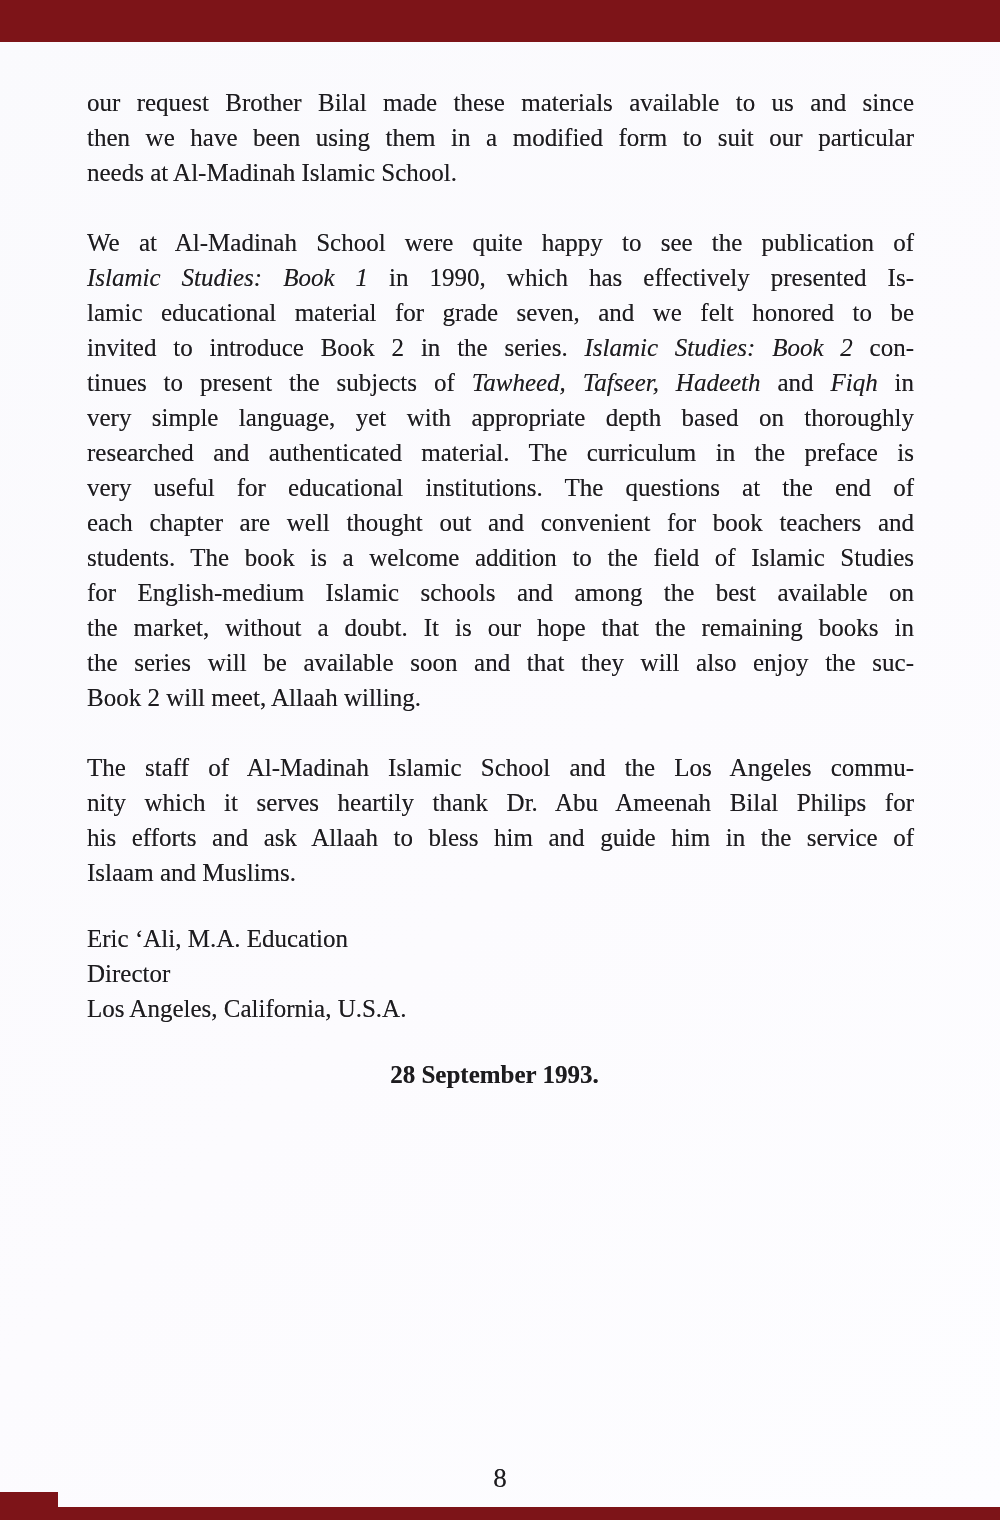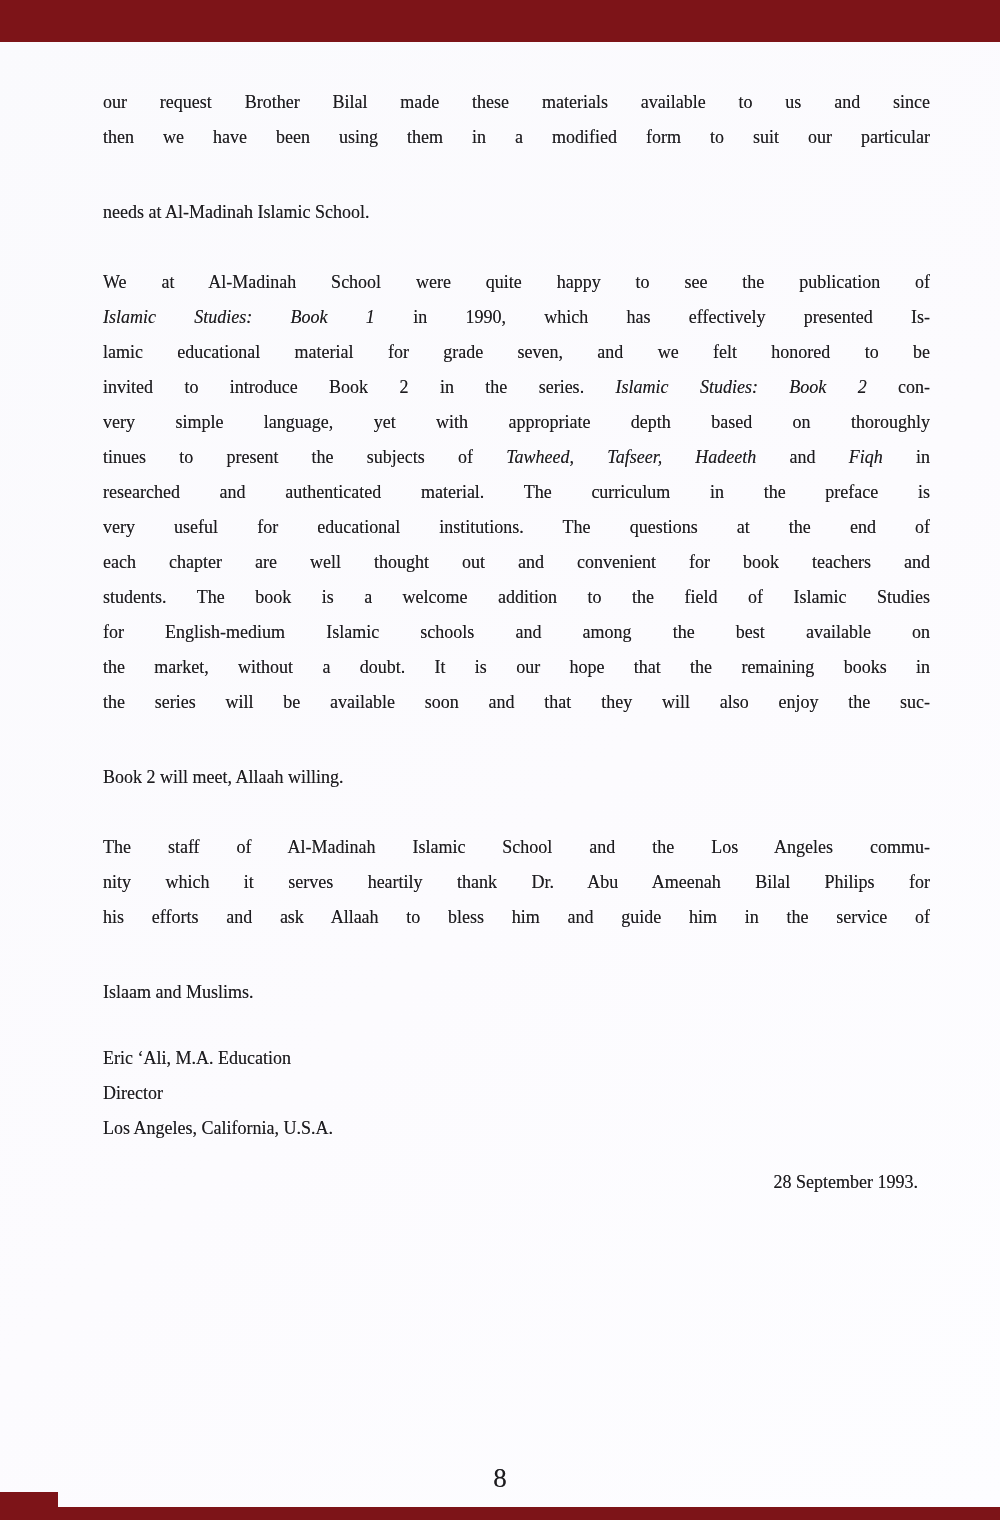--- a/index.html
+++ b/index.html
@@ -19,40 +19,41 @@
   .cover-bar-bottom {
     position: absolute; left: 0; top: 1507px;
     width: 1000px; height: 13px;
   }
   .cover-corner {
     position: absolute; left: 0; top: 1492px;
     width: 58px; height: 28px;
   }
   .content {
     position: absolute;
-    left: 103px; top: 85px;
+    left: 87px; top: 85px;
     width: 827px;
-    font-size: 18px;
+    font-size: 25px;
     line-height: 35px;
     text-shadow: 0 0 0.5px rgba(25,22,24,0.55);
   }
   .para { margin: 0 0 35px 0; }
   .para:last-child { margin-bottom: 0; }
   .line { text-align: justify; text-align-last: justify; }
-  .line.last { text-align-last: left; margin-top: 40px; }
+  .line.last { text-align-last: left; }
   .line em { }
   .signature {
     margin-top: 31px;
     text-align: left;
     padding-right: 12px;
   }
   .date-line {
-    margin-top: 19px;
-    text-align: right;
+    margin-top: 31px;
+    text-align: center;
     padding-right: 12px;
+    font-weight: bold;
   }
   .page-number {
     position: absolute;
     left: 0; top: 1461px;
     width: 1000px;
     text-align: center;
     font-size: 27px;
     line-height: 35px;
     text-shadow: 0 0 0.5px rgba(25,22,24,0.55);
   }
@@ -67,22 +68,22 @@
       <div class="para">
         <div class="line"><span>our request Brother Bilal made these materials available to us and since</span></div>
         <div class="line"><span>then we have been using them in a modified form to suit our particular</span></div>
         <div class="line last"><span>needs at Al-Madinah Islamic School.</span></div>
       </div>
       <div class="para">
         <div class="line"><span>We at Al-Madinah School were quite happy to see the publication of</span></div>
         <div class="line"><em>Islamic Studies: Book 1</em><span> in 1990, which has effectively presented Is-</span></div>
         <div class="line"><span>lamic educational material for grade seven, and we felt honored to be</span></div>
         <div class="line"><span>invited to introduce Book 2 in the series. </span><em>Islamic Studies: Book 2</em><span> con-</span></div>
+        <div class="line"><span>tinues to present the subjects of </span><em>Tawheed, Tafseer, Hadeeth</em><span> and </span><em>Fiqh</em><span> in</span></div>
         <div class="line"><span>very simple language, yet with appropriate depth based on thoroughly</span></div>
-        <div class="line"><span>tinues to present the subjects of </span><em>Tawheed, Tafseer, Hadeeth</em><span> and </span><em>Fiqh</em><span> in</span></div>
         <div class="line"><span>researched and authenticated material. The curriculum in the preface is</span></div>
         <div class="line"><span>very useful for educational institutions. The questions at the end of</span></div>
         <div class="line"><span>each chapter are well thought out and convenient for book teachers and</span></div>
         <div class="line"><span>students. The book is a welcome addition to the field of Islamic Studies</span></div>
         <div class="line"><span>for English-medium Islamic schools and among the best available on</span></div>
         <div class="line"><span>the market, without a doubt. It is our hope that the remaining books in</span></div>
         <div class="line"><span>the series will be available soon and that they will also enjoy the suc-</span></div>
         <div class="line last"><span>Book 2 will meet, Allaah willing.</span></div>
       </div>
       <div class="para">

